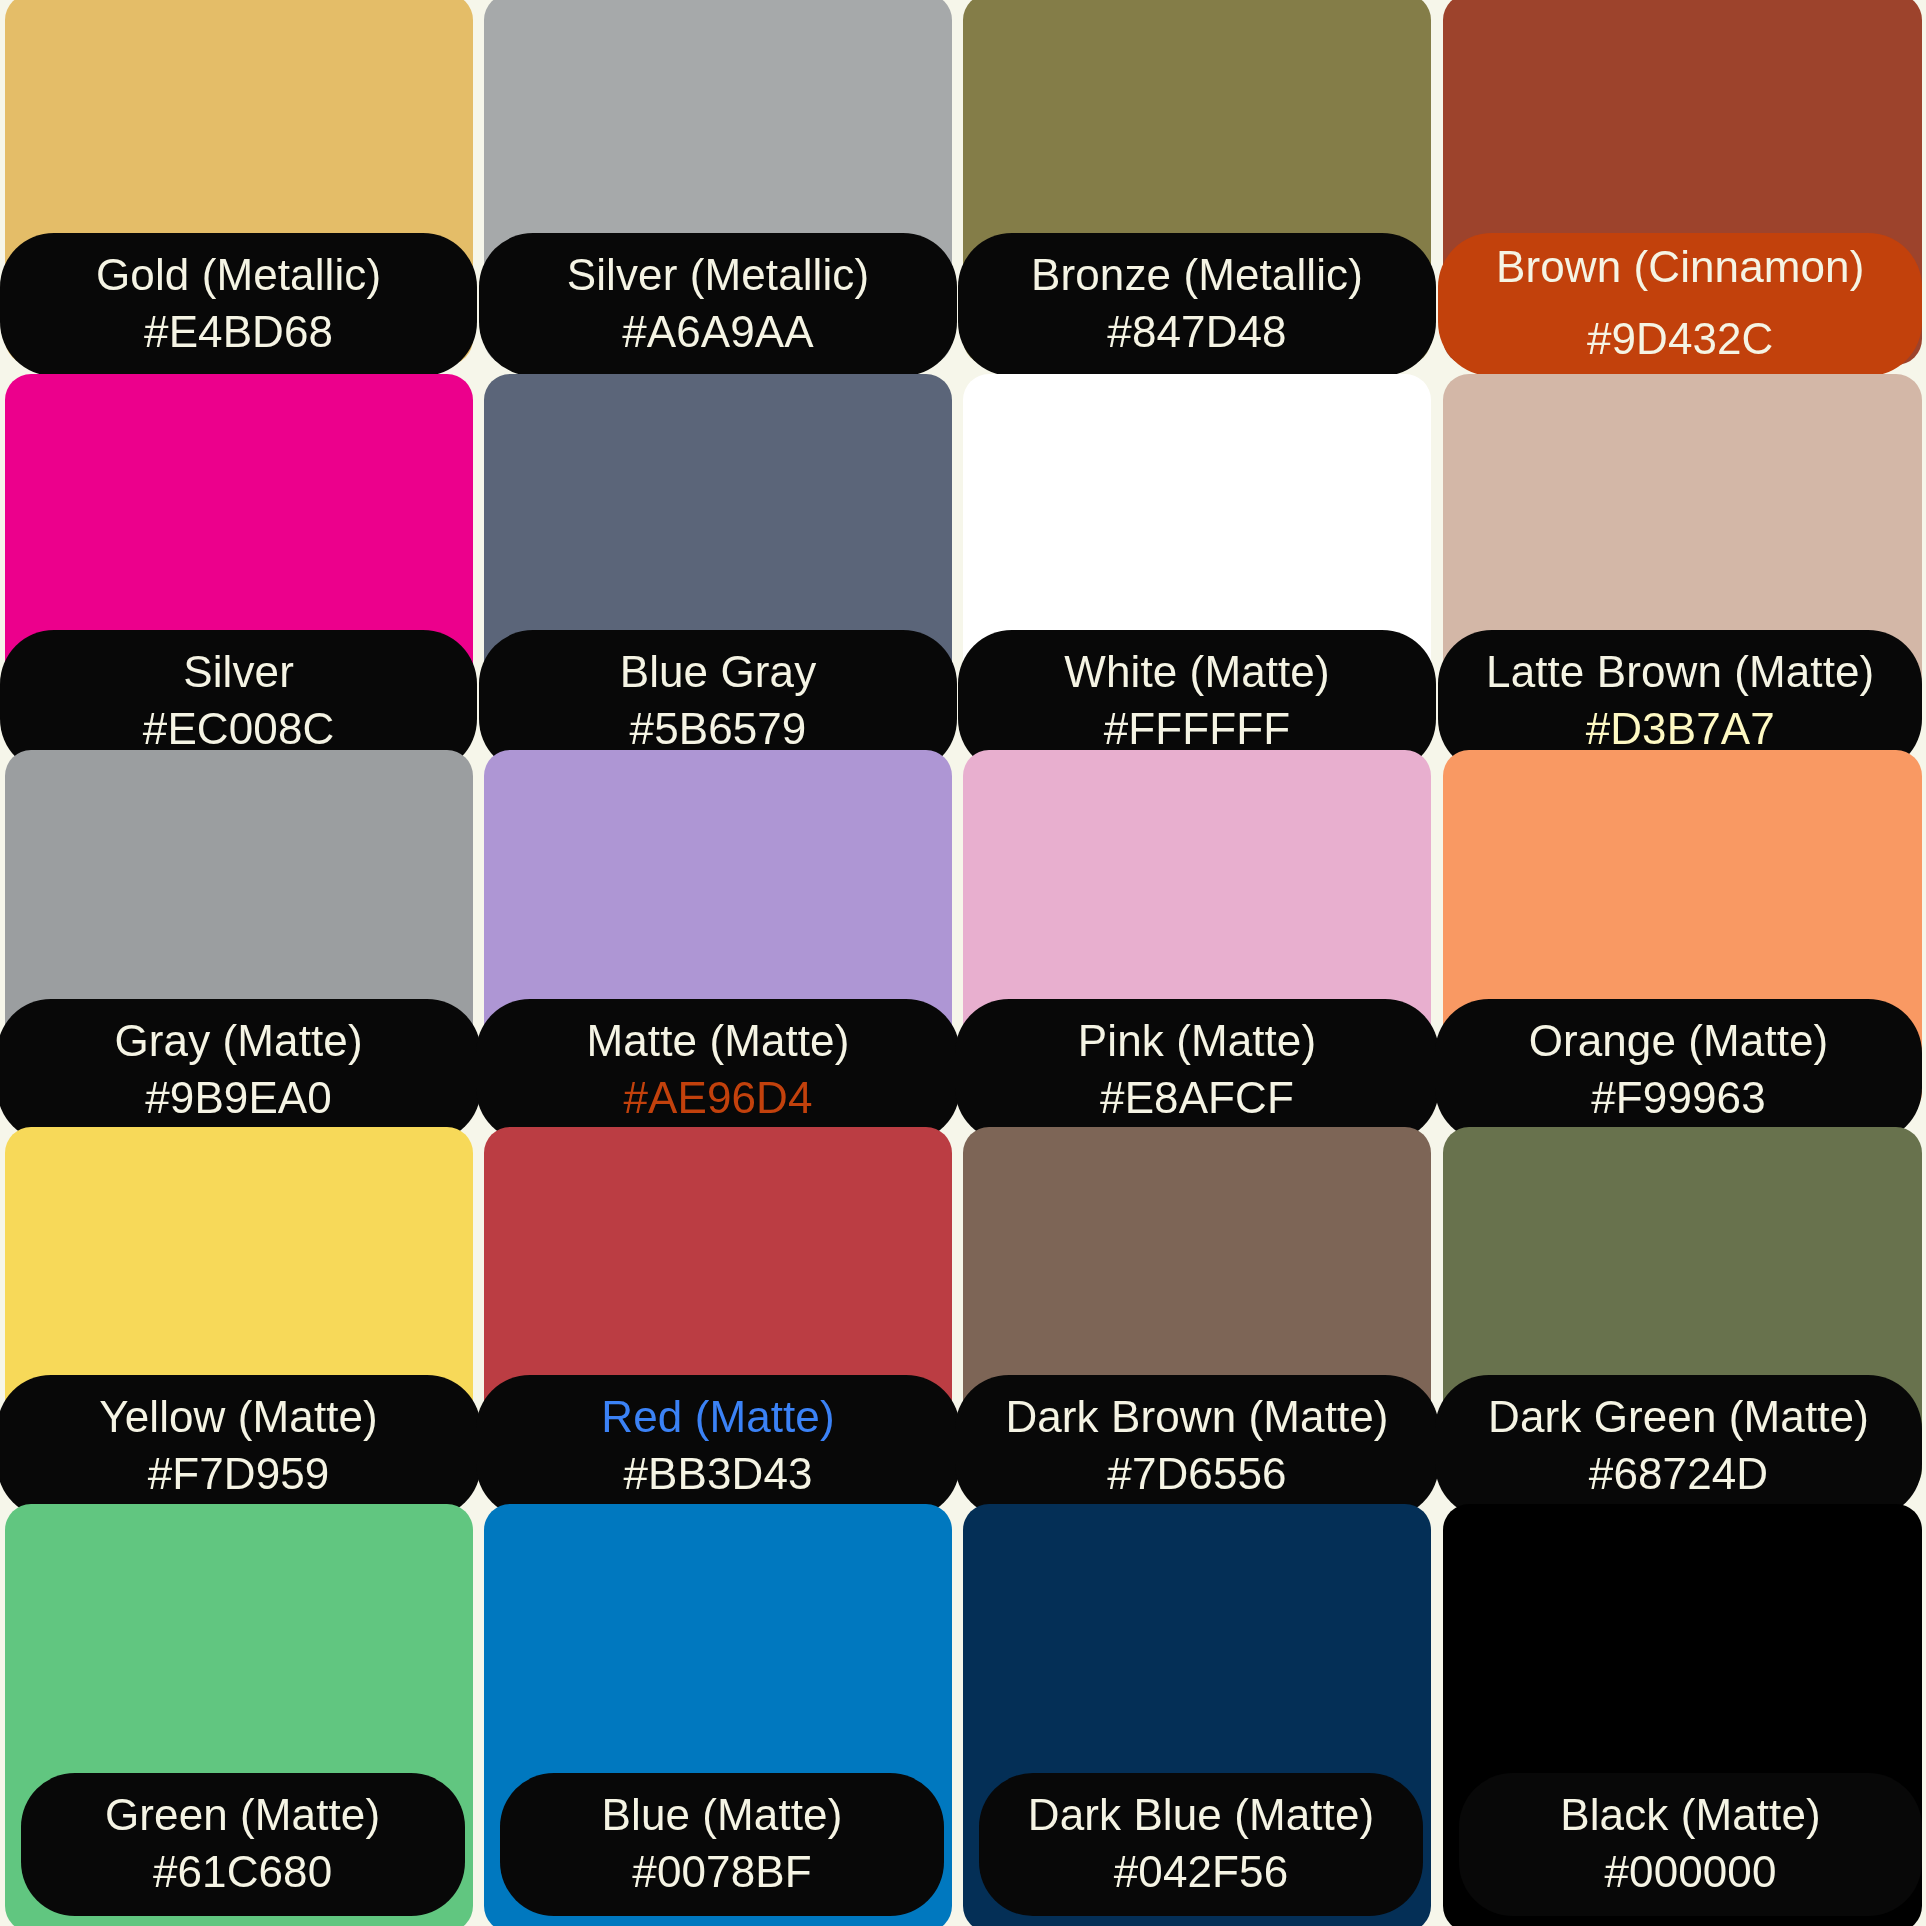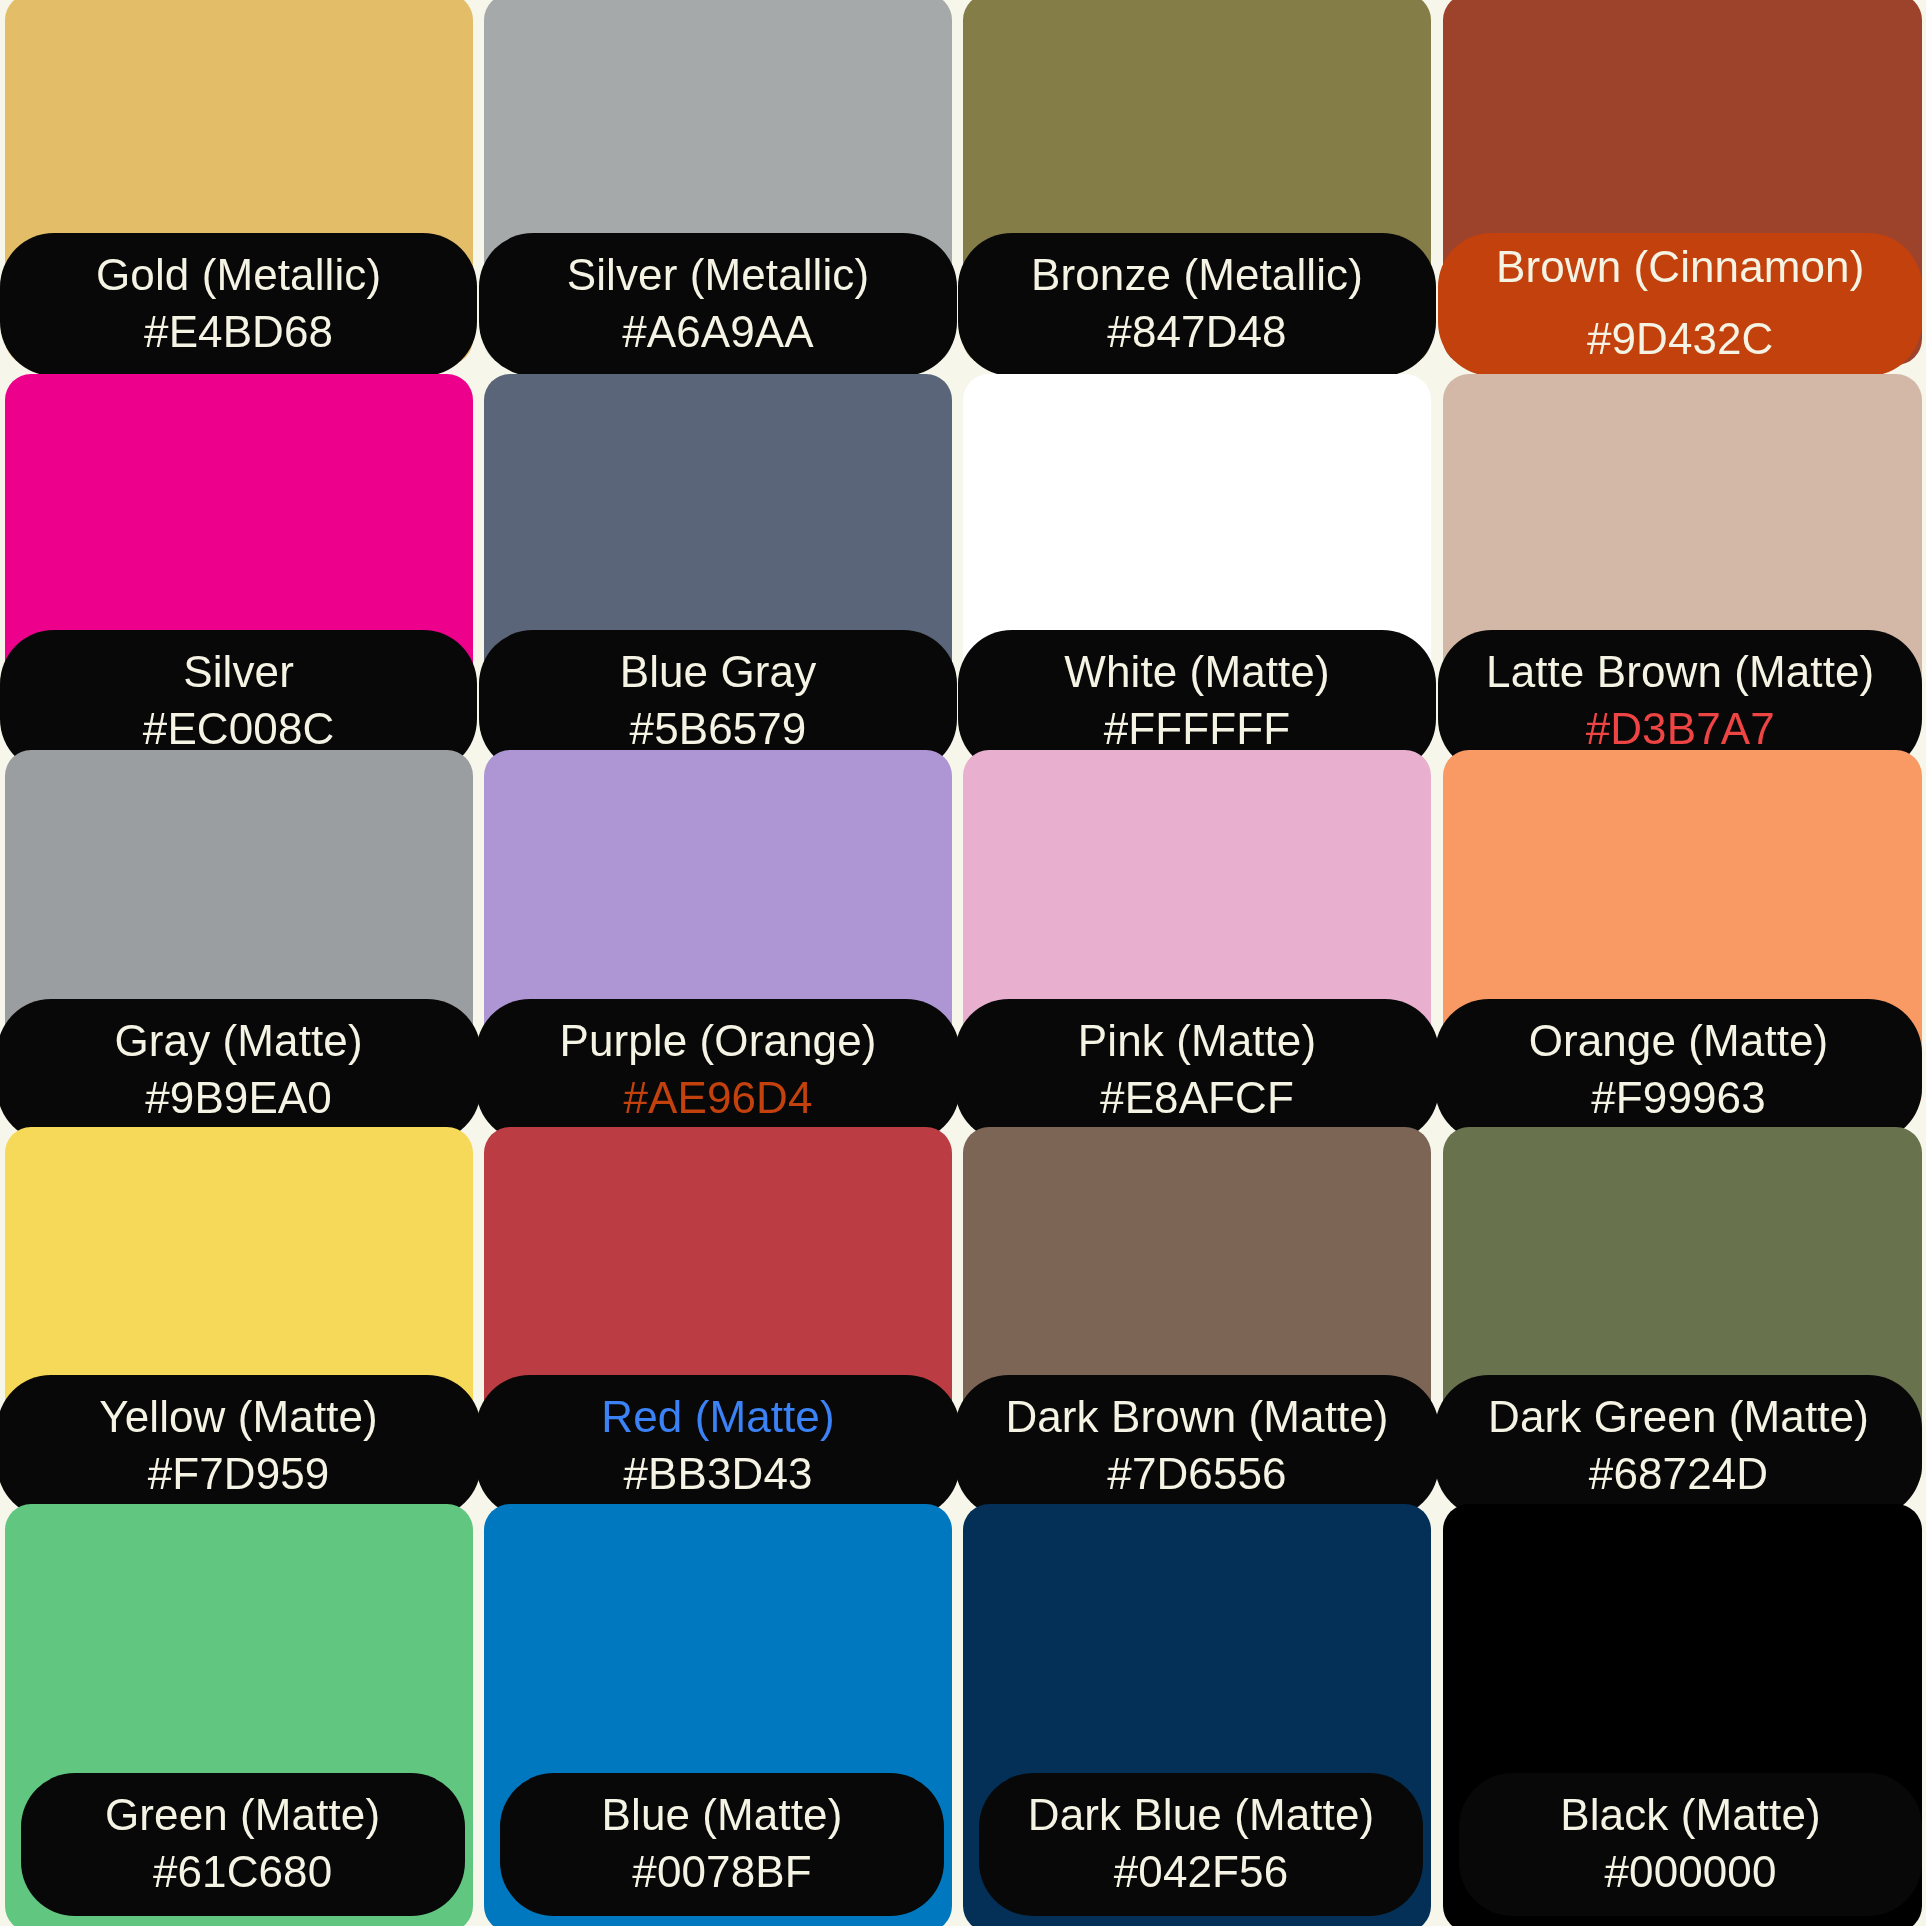--- a/index.html
+++ b/index.html
@@ -145,36 +145,36 @@
     <div class="swatch-label" style="background-color: rgb(8, 8, 8);">
       <div class="label-name" style="color: rgb(245, 244, 228);">White (Matte)</div>
       <div class="label-hex" style="color: rgb(245, 244, 228);">#FFFFFF</div>
     </div>
   </div>
 
   <div class="swatch-cell row-1 col-3">
     <div class="swatch-color" style="background-color: rgb(211, 183, 167);"></div>
     <div class="swatch-label" style="background-color: rgb(8, 8, 8);">
       <div class="label-name" style="color: rgb(245, 244, 228);">Latte Brown (Matte)</div>
-      <div class="label-hex" style="color: #ef4444; text-align: right;">#D3B7A7</div>
+      <div class="label-hex" style="color: #fef9c3; text-align: right;">#D3B7A7</div>
     </div>
   </div>
 
   <div class="swatch-cell row-2 col-0">
     <div class="swatch-color" style="background-color: rgb(155, 158, 160);"></div>
     <div class="swatch-label" style="background-color: rgb(8, 8, 8);">
       <div class="label-name" style="color: rgb(245, 244, 228);">Gray (Matte)</div>
       <div class="label-hex" style="color: rgb(245, 244, 228); text-align: center;">#9B9EA0</div>
     </div>
   </div>
 
   <div class="swatch-cell row-2 col-1">
     <div class="swatch-color" style="background-color: rgb(174, 150, 212);"></div>
     <div class="swatch-label" style="background-color: rgb(8, 8, 8);">
-      <div class="label-name" style="color: rgb(245, 244, 228);">Purple (Orange)</div>
+      <div class="label-name" style="color: rgb(245, 244, 228);">Matte (Matte)</div>
       <div class="label-hex" style="color: #c2410c;">#AE96D4</div>
     </div>
   </div>
 
   <div class="swatch-cell row-2 col-2">
     <div class="swatch-color" style="background-color: rgb(232, 175, 207);"></div>
     <div class="swatch-label" style="background-color: rgb(8, 8, 8);">
       <div class="label-name" style="color: rgb(245, 244, 228);">Pink (Matte)</div>
       <div class="label-hex" style="color: rgb(245, 244, 228);">#E8AFCF</div>
     </div>

